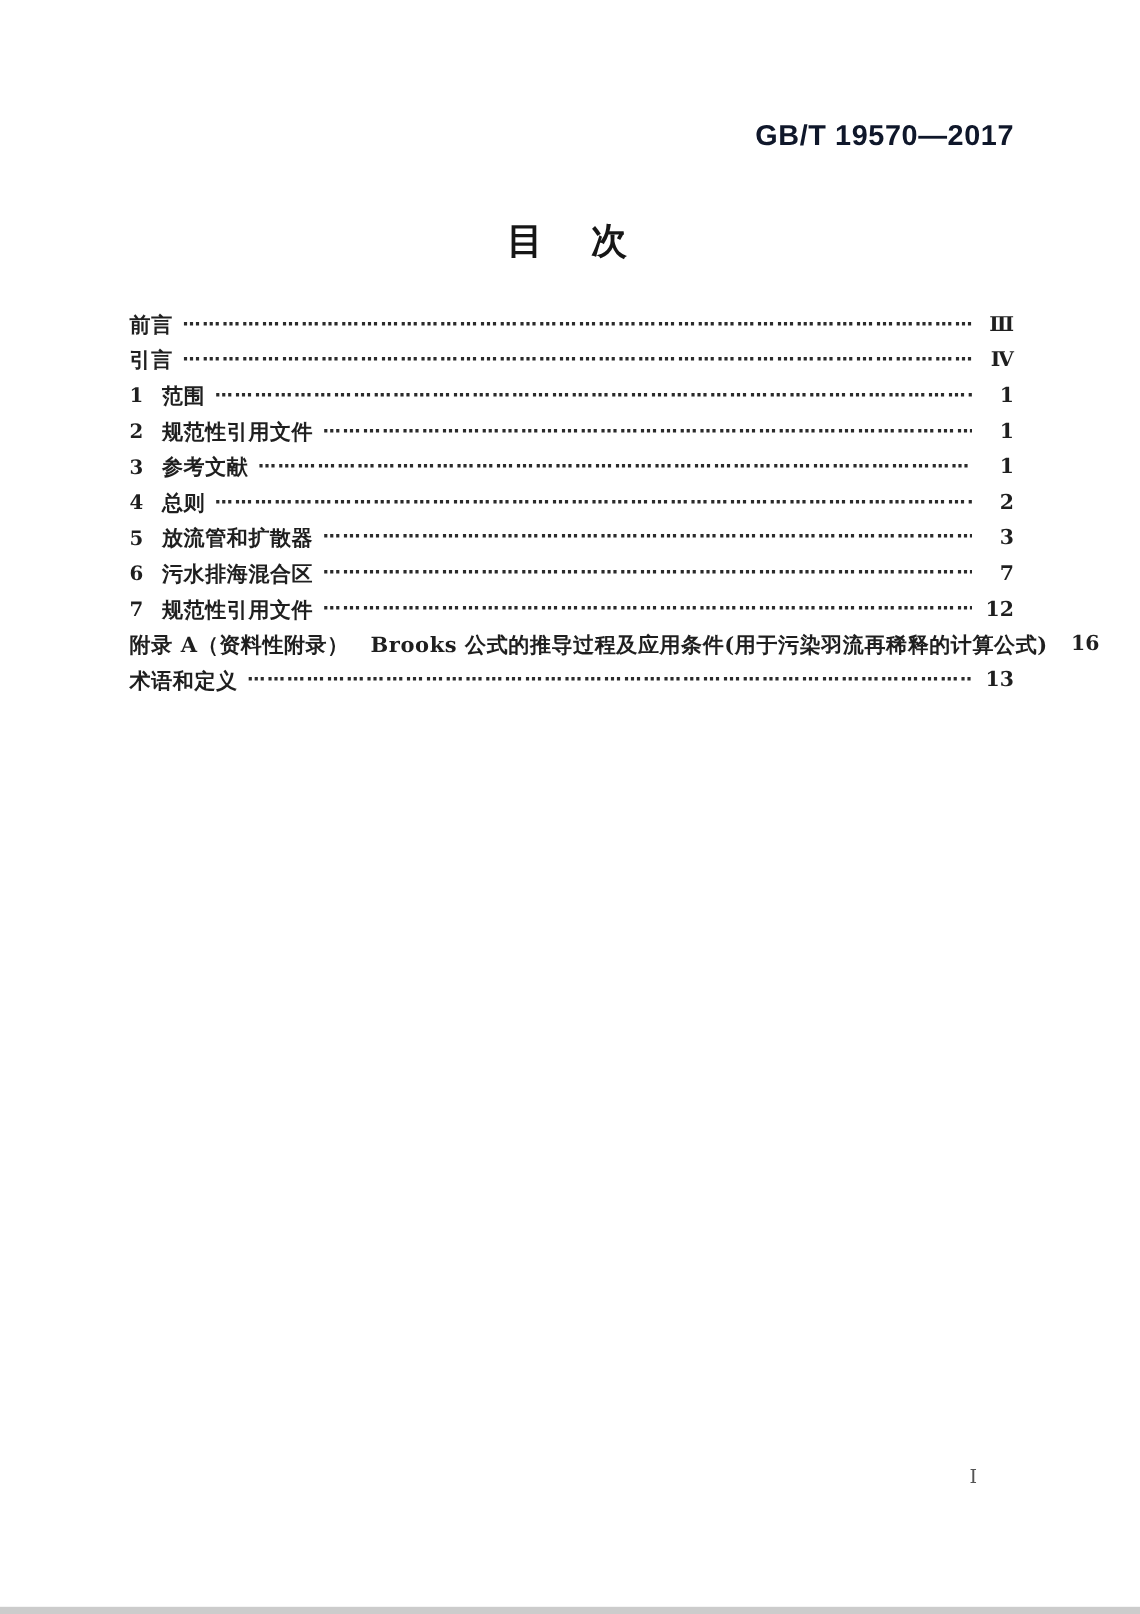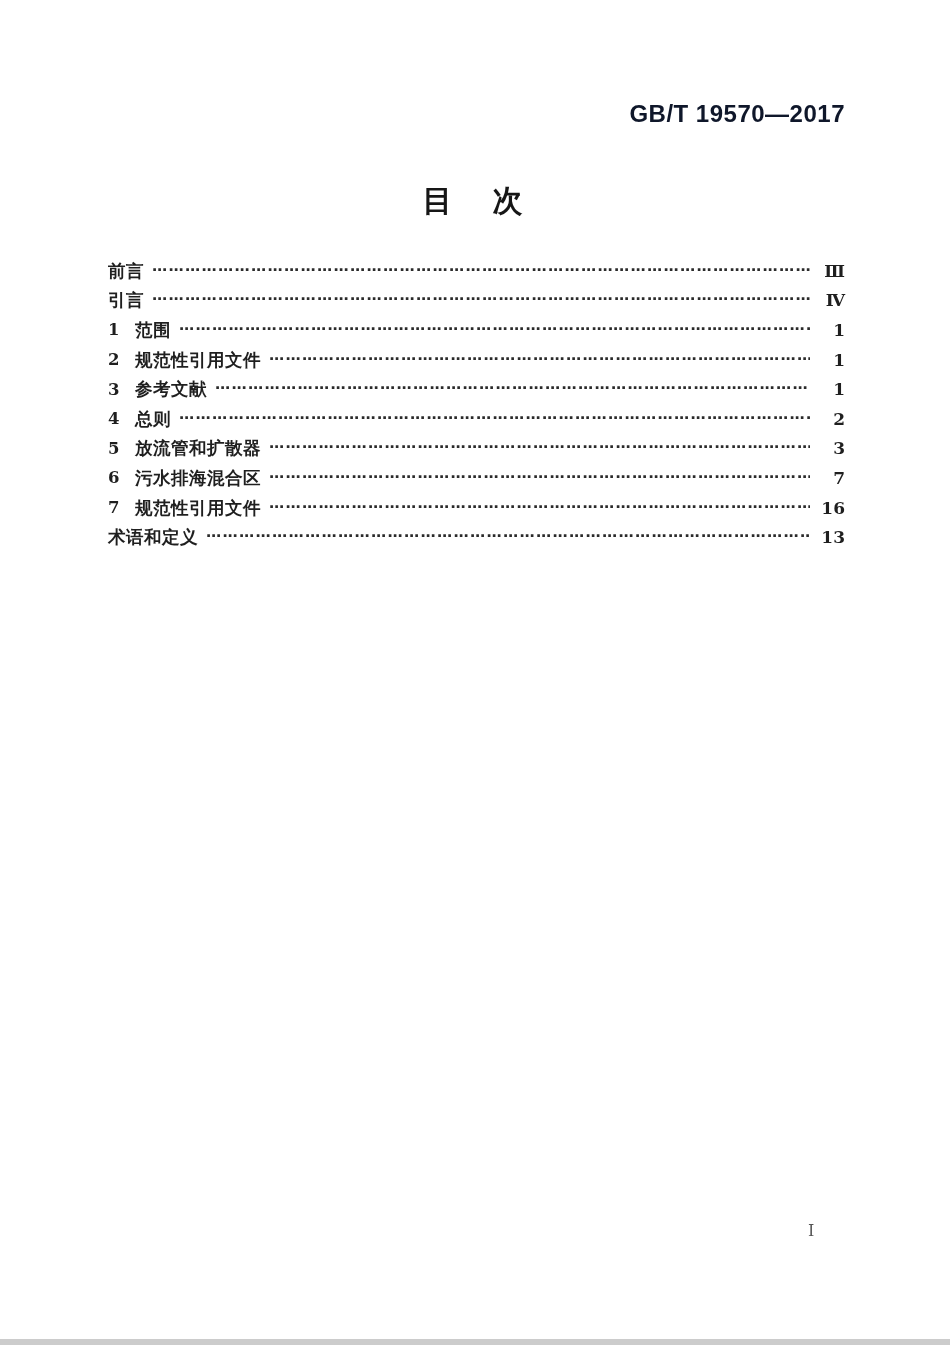--- a/index.html
+++ b/index.html
@@ -158,23 +158,29 @@
     <span class="toc-num">6</span>
     <span class="toc-label">污水排海混合区</span>
     <span class="toc-leader">⋯⋯⋯⋯⋯⋯⋯⋯⋯⋯⋯⋯⋯⋯⋯⋯⋯⋯⋯⋯⋯⋯⋯⋯⋯⋯⋯⋯⋯⋯⋯⋯⋯⋯⋯⋯⋯⋯⋯⋯⋯⋯⋯⋯⋯⋯⋯⋯⋯⋯⋯⋯⋯⋯⋯⋯⋯⋯⋯⋯⋯⋯⋯⋯⋯⋯⋯⋯⋯⋯</span>
     <span class="toc-page">7</span>
   </div>
 
   <div class="toc-row">
     <span class="toc-num">7</span>
     <span class="toc-label">规范性引用文件</span>
     <span class="toc-leader">⋯⋯⋯⋯⋯⋯⋯⋯⋯⋯⋯⋯⋯⋯⋯⋯⋯⋯⋯⋯⋯⋯⋯⋯⋯⋯⋯⋯⋯⋯⋯⋯⋯⋯⋯⋯⋯⋯⋯⋯⋯⋯⋯⋯⋯⋯⋯⋯⋯⋯⋯⋯⋯⋯⋯⋯⋯⋯⋯⋯⋯⋯⋯⋯⋯⋯⋯⋯⋯⋯</span>
+    <span class="toc-page">12</span>
+  </div>
+
+  <div class="toc-row">
+
+    <span class="toc-label">附录 A（资料性附录）　Brooks 公式的推导过程及应用条件(用于污染羽流再稀释的计算公式)</span>
+    <span class="toc-leader">⋯⋯⋯⋯⋯⋯⋯⋯⋯⋯⋯⋯⋯⋯⋯⋯⋯⋯⋯⋯⋯⋯⋯⋯⋯⋯⋯⋯⋯⋯⋯⋯⋯⋯⋯⋯⋯⋯⋯⋯⋯⋯⋯⋯⋯⋯⋯⋯⋯⋯⋯⋯⋯⋯⋯⋯⋯⋯⋯⋯⋯⋯⋯⋯⋯⋯⋯⋯⋯⋯</span>
     <span class="toc-page">16</span>
   </div>
-
 
   <div class="toc-row">
 
     <span class="toc-label">术语和定义</span>
     <span class="toc-leader">⋯⋯⋯⋯⋯⋯⋯⋯⋯⋯⋯⋯⋯⋯⋯⋯⋯⋯⋯⋯⋯⋯⋯⋯⋯⋯⋯⋯⋯⋯⋯⋯⋯⋯⋯⋯⋯⋯⋯⋯⋯⋯⋯⋯⋯⋯⋯⋯⋯⋯⋯⋯⋯⋯⋯⋯⋯⋯⋯⋯⋯⋯⋯⋯⋯⋯⋯⋯⋯⋯</span>
     <span class="toc-page">13</span>
   </div>
 </div>
 
 <div class="folio">Ⅰ</div>

